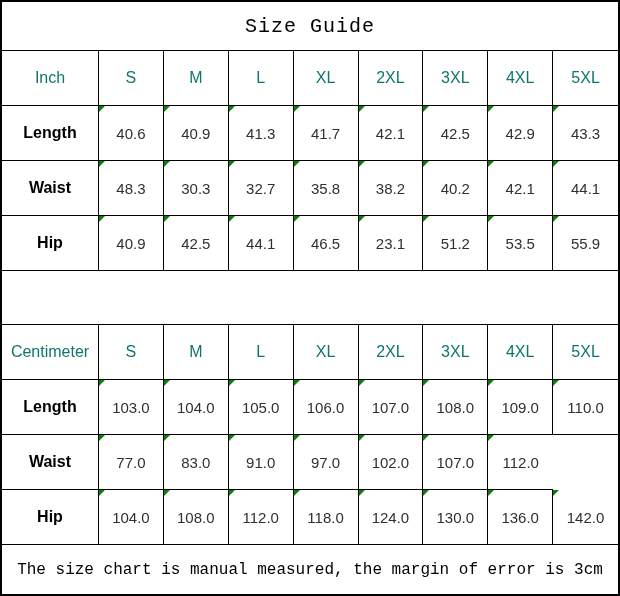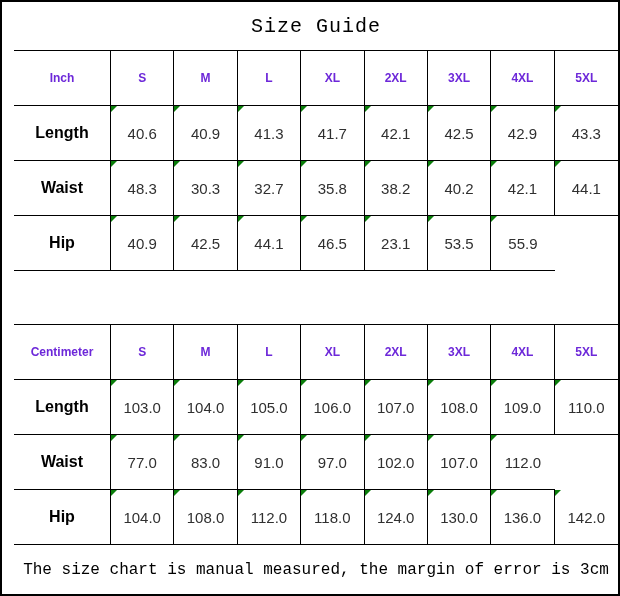--- a/index.html
+++ b/index.html
@@ -18,21 +18,20 @@
     position:absolute;left:0;top:0;
     width:620px;height:596px;
     box-sizing:border-box;
     border:2px solid var(--border);
     display:flex;flex-direction:column;
   }
   .row{
     display:grid;
     grid-template-columns:97px repeat(8,1fr);
     flex:0 0 auto;
-    padding-left:12px;
   }
   .row.full{grid-template-columns:1fr;}
   .h49{height:49px;}
   .h55{height:55px;}
   .h54{height:54px;}
   .grow{flex:1 1 auto;}
   .cell{
     position:relative;
     box-sizing:border-box;
     display:flex;align-items:center;justify-content:center;
@@ -42,21 +41,21 @@
     background:#ffffff;
   }
   .cell:last-child{border-right:none;}
   .row.noline .cell{border-bottom:none;}
   .title-cell{
     font-family:"Liberation Mono", monospace;
     font-size:20px;color:#000;
     letter-spacing:1px;
   }
   .label{font-weight:bold;font-size:16px;color:#000;text-align:right;}
-  .head{font-weight:bold;font-size:12px;color:#6d28d9;}
+  .head{font-weight:normal;font-size:16px;color:#0f766e;}
   .num{font-size:15px;color:var(--value-text);}
   .tri{
     position:absolute;top:0;left:0;
     width:0;height:0;
     border-top:6px solid var(--marker-green);
     border-right:6px solid transparent;
   }
   .note-cell{
     font-family:"Liberation Mono", monospace;
     font-size:16px;color:#000;
@@ -173,20 +172,24 @@
       <div class="cell">
           <span class="tri"></span>
           <span class="num">46.5</span>
         </div>
       <div class="cell">
           <span class="tri"></span>
           <span class="num">23.1</span>
         </div>
       <div class="cell">
           <span class="tri"></span>
+          <span class="num">51.2</span>
+        </div>
+      <div class="cell">
+          <span class="tri"></span>
           <span class="num">53.5</span>
         </div>
       <div class="cell">
           <span class="tri"></span>
           <span class="num">55.9</span>
         </div>
     </div>
 
     <div class="row full h54">
       <div class="cell"></div>

